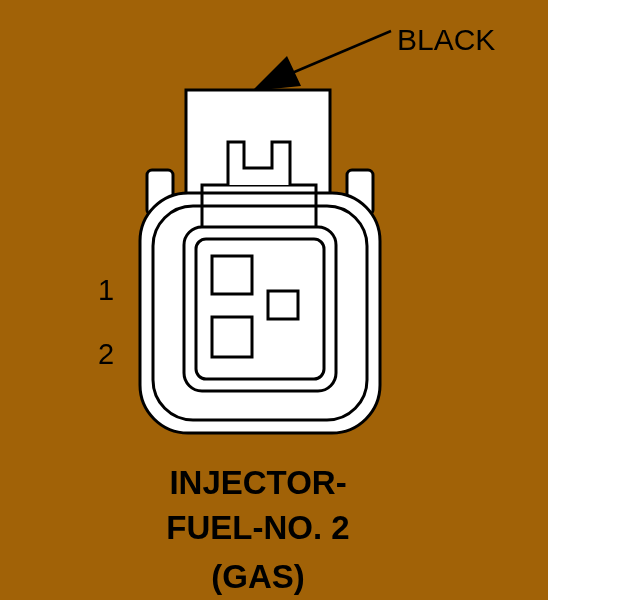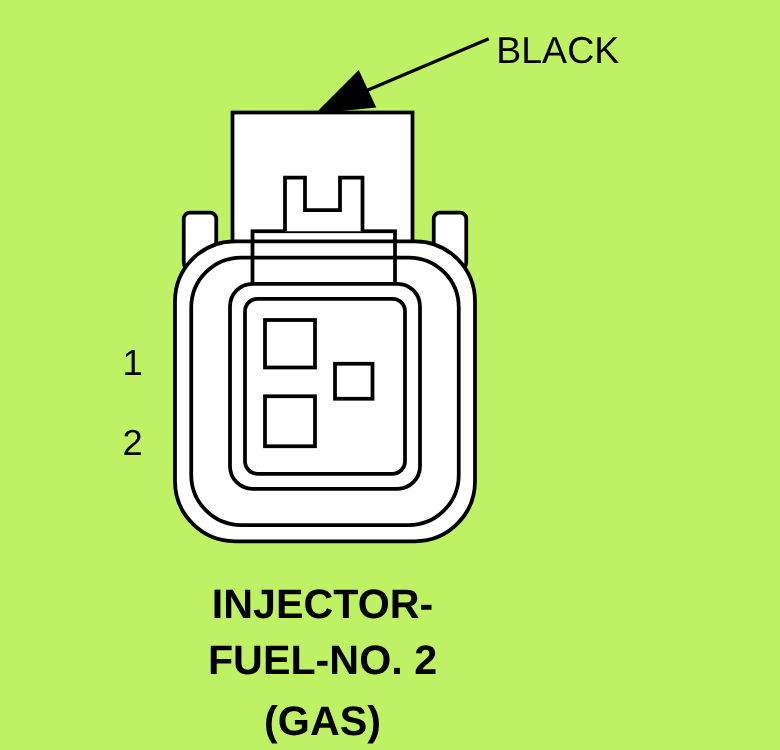--- a/index.html
+++ b/index.html
@@ -2,23 +2,23 @@
 <html><head>
 <meta charset="utf-8">
 <style>
   html, body {
     margin: 0;
     padding: 0;
     background: #ffffff;
   }
   .canvas {
     position: relative;
-    width: 624px;
+    width: 548px;
     height: 600px;
-    background: #bef264;
+    background: #a16207;
     overflow: hidden;
   }
   svg {
     display: block;
   }
   .outline {
     fill: none;
     stroke: #000000;
     stroke-width: 3;
   }

